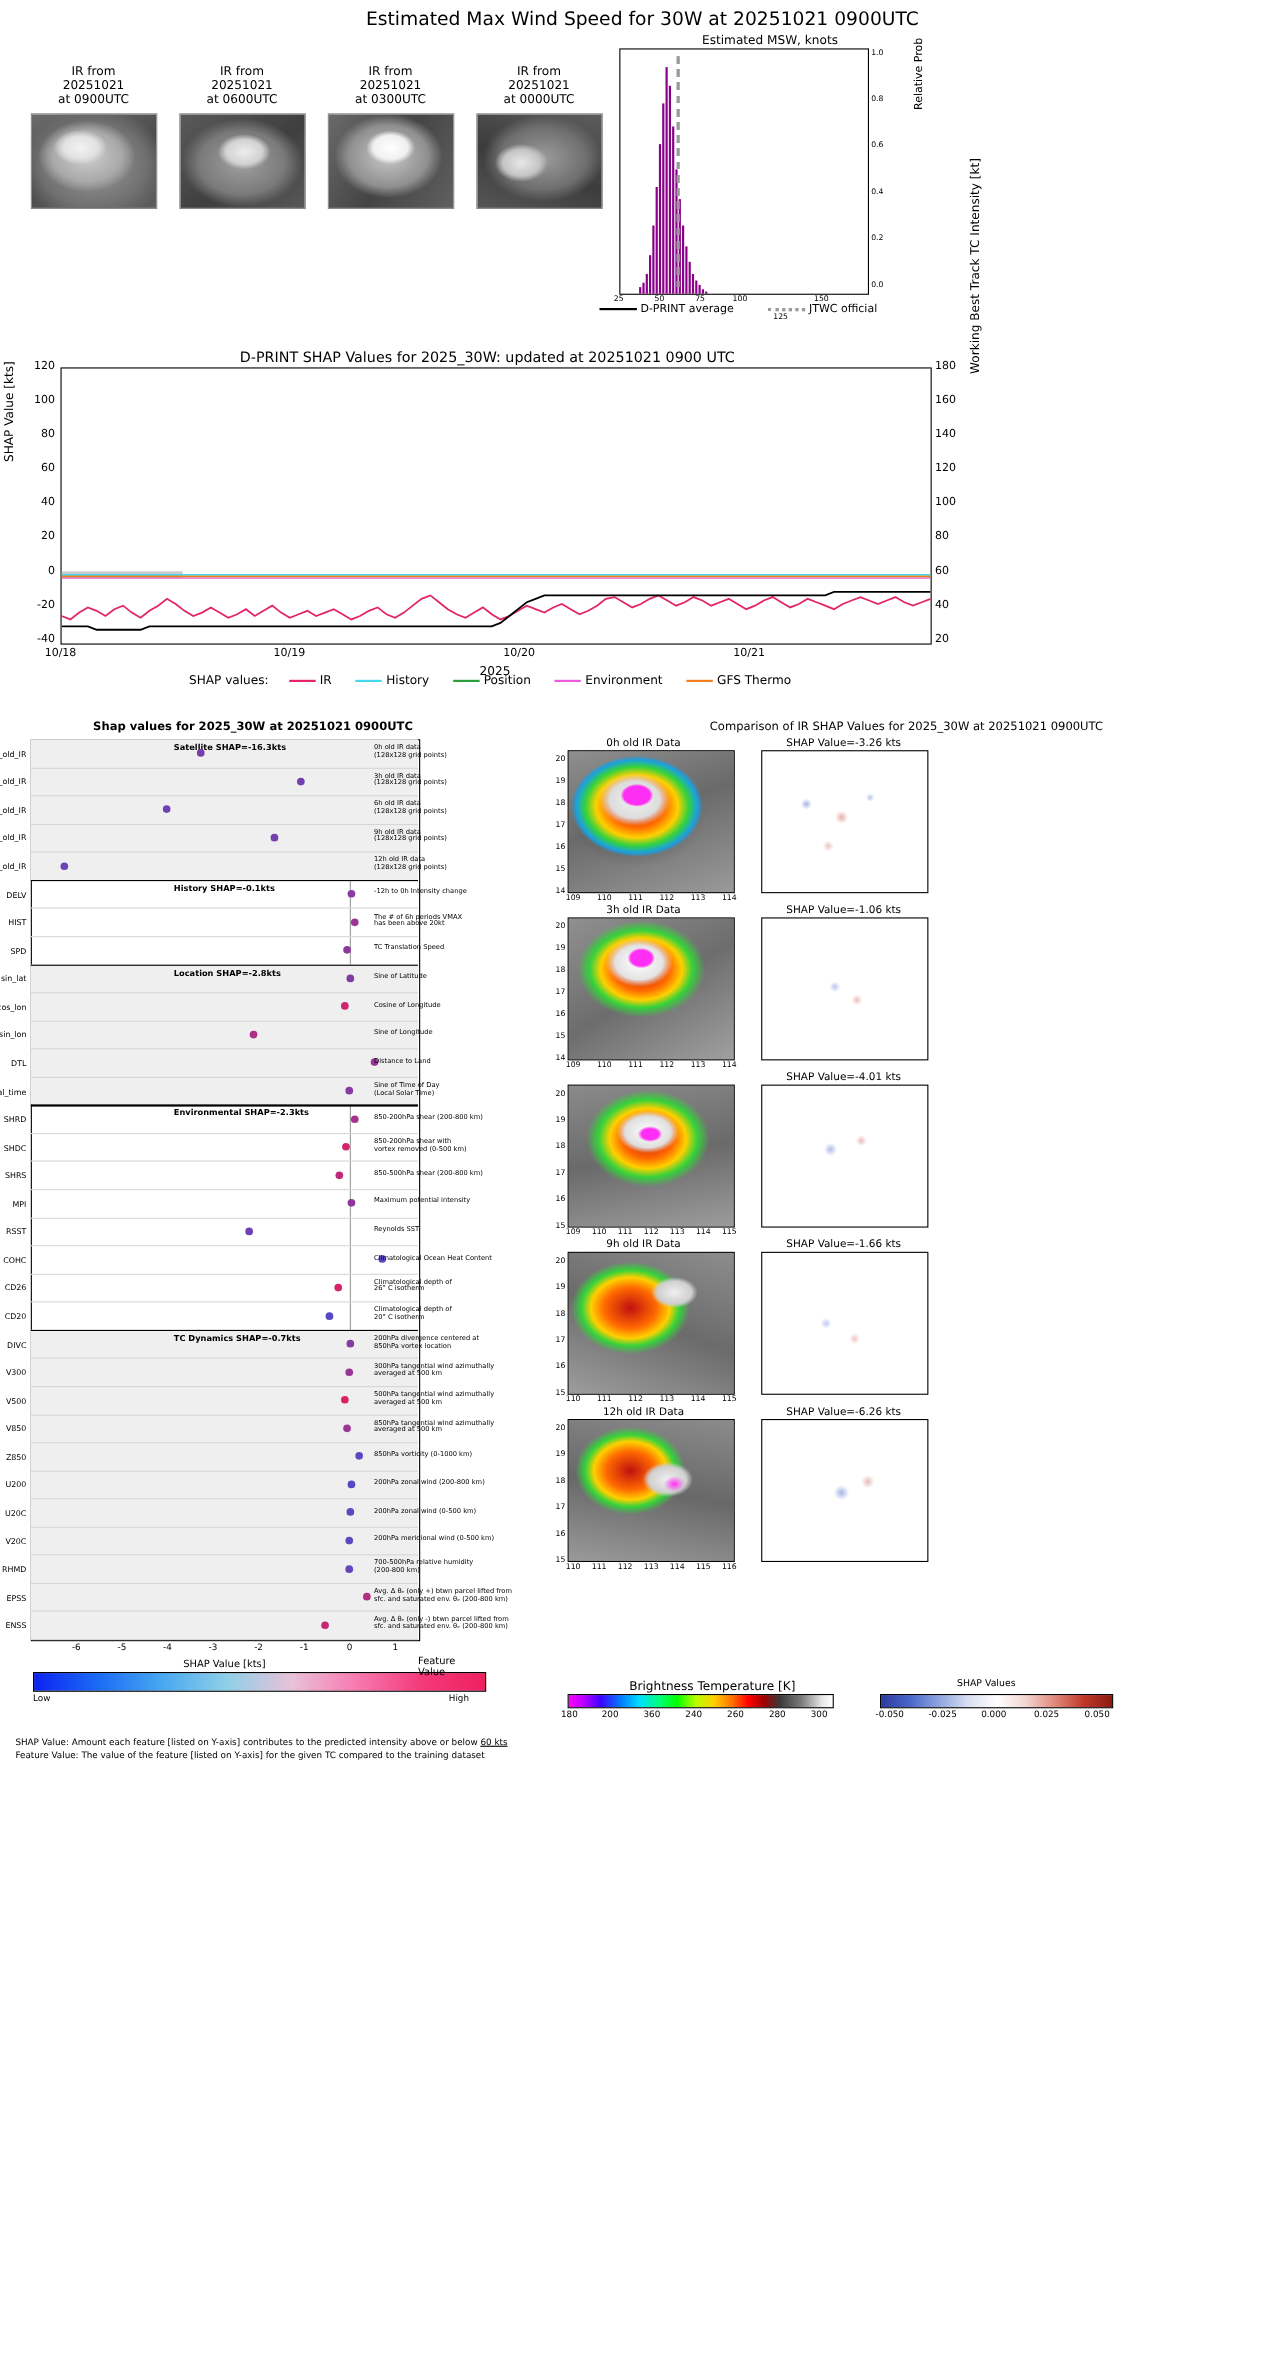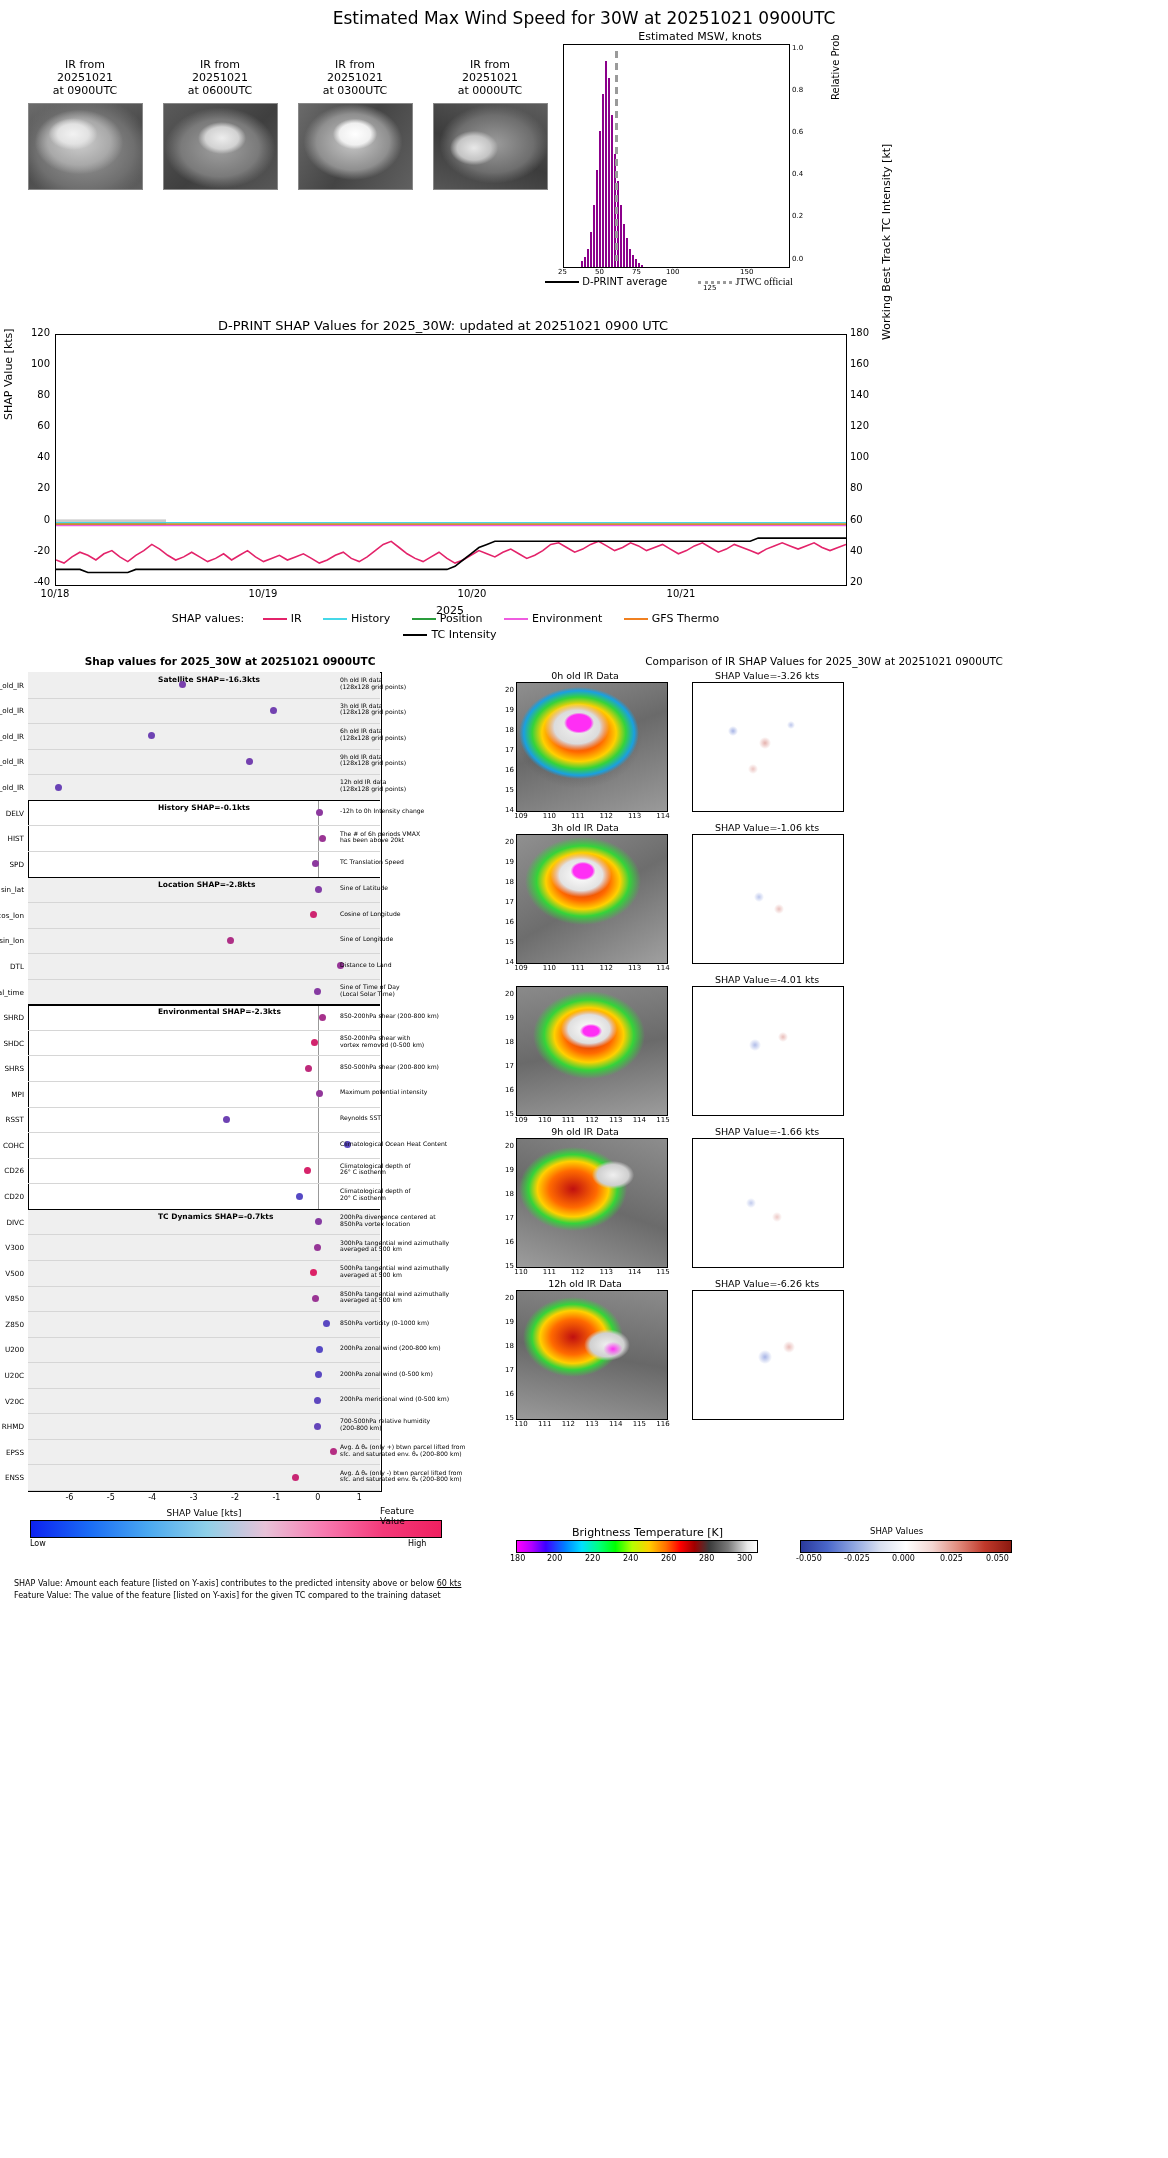--- a/index.html
+++ b/index.html
@@ -165,21 +165,21 @@
 </div>
 <div class="abs" style="left:830px;top:100px;transform:rotate(-90deg);transform-origin:left top;font-size:10px;white-space:nowrap;"><span>Relative Prob</span></div>
 
 <div id="mswLegend" class="abs">
   <span style="display:inline-block;width:150px;">
     <span style="display:inline-block;width:34px;border-top:2px solid #000;vertical-align:middle;"></span>
     <span style="font-size:10px;">D-PRINT average</span>
   </span>
   <span style="display:inline-block;">
     <span style="display:inline-block;width:34px;border-top:3px dotted #9a9a9a;vertical-align:middle;"></span>
-    <span style="font-size:10px;font-family:Liberation Serif, serif;">JTWC official</span>
+    <span style="font-size:10px;">JTWC official</span>
   </span>
 </div>
 
 <div id="tsTitle" class="abs">D-PRINT SHAP Values for 2025_30W: updated at 20251021 0900 UTC</div>
 <div id="tsBox" class="abs">
   <svg id="tsSvg" width="790" height="250" viewBox="0 0 790 250" preserveAspectRatio="none" style="display:block">
       <rect x="0" y="184.375" width="110" height="6.25" fill="#cccccc"></rect>
       <path d="M0.0 225.0 L8.0 228.1 L16.0 221.9 L23.9 217.2 L31.9 220.3 L39.9 225.0 L47.9 218.8 L55.9 215.6 L63.8 221.9 L71.8 226.6 L79.8 220.3 L87.8 215.6 L95.8 209.4 L103.7 214.1 L111.7 220.3 L119.7 225.0 L127.7 221.9 L135.7 217.2 L143.6 221.9 L151.6 226.6 L159.6 223.4 L167.6 218.8 L175.6 225.0 L183.5 220.3 L191.5 215.6 L199.5 221.9 L207.5 226.6 L215.5 223.4 L223.4 220.3 L231.4 225.0 L239.4 221.9 L247.4 218.8 L255.4 223.4 L263.3 228.1 L271.3 225.0 L279.3 220.3 L287.3 217.2 L295.3 223.4 L303.2 226.6 L311.2 221.9 L319.2 215.6 L327.2 209.4 L335.2 206.3 L343.1 212.5 L351.1 218.8 L359.1 223.4 L367.1 226.6 L375.1 221.9 L383.0 217.2 L391.0 223.4 L399.0 228.1 L407.0 225.0 L414.9 220.3 L422.9 215.6 L430.9 218.8 L438.9 221.9 L446.9 217.2 L454.8 214.1 L462.8 218.8 L470.8 223.4 L478.8 220.3 L486.8 215.6 L494.7 209.4 L502.7 207.8 L510.7 212.5 L518.7 217.2 L526.7 214.1 L534.6 209.4 L542.6 206.3 L550.6 210.9 L558.6 215.6 L566.6 212.5 L574.5 207.8 L582.5 210.9 L590.5 215.6 L598.5 212.5 L606.5 209.4 L614.4 214.1 L622.4 218.8 L630.4 215.6 L638.4 210.9 L646.4 207.8 L654.3 212.5 L662.3 217.2 L670.3 214.1 L678.3 209.4 L686.3 212.5 L694.2 215.6 L702.2 218.8 L710.2 214.1 L718.2 210.9 L726.2 207.8 L734.1 210.9 L742.1 214.1 L750.1 210.9 L758.1 207.8 L766.1 212.5 L774.0 215.6 L782.0 212.5 L790.0 209.4 " fill="none" stroke="#e3236a" stroke-width="1.6"></path>
       <path d="M0.0 187.5 L87.8 187.5 L175.6 187.5 L263.3 187.5 L351.1 187.5 L438.9 187.5 L526.7 187.5 L614.4 187.5 L702.2 187.5 L790.0 187.5 " fill="none" stroke="#45d8e8" stroke-width="1.2"></path>
       <path d="M0.0 189.1 L87.8 189.1 L175.6 189.1 L263.3 189.1 L351.1 189.1 L438.9 189.1 L526.7 189.1 L614.4 189.1 L702.2 189.1 L790.0 189.1 " fill="none" stroke="#2a9d3c" stroke-width="1.2"></path>
@@ -221,23 +221,20 @@
 <div id="xlab" class="abs" style="top:604px;">2025</div>
 
 <div id="tsLegend" class="abs">
   <div>
     <span style="font-size:11px;margin-right:6px;">SHAP values:</span>
     <span class="lgitem"><span class="lgline" style="border-top-color:#e3236a;"></span><span>IR</span></span>
     <span class="lgitem"><span class="lgline" style="border-top-color:#45d8e8;"></span><span>History</span></span>
     <span class="lgitem"><span class="lgline" style="border-top-color:#2a9d3c;"></span><span>Position</span></span>
     <span class="lgitem"><span class="lgline" style="border-top-color:#ef5ce0;"></span><span>Environment</span></span>
     <span class="lgitem"><span class="lgline" style="border-top-color:#f08020;"></span><span>GFS Thermo</span></span>
-  </div>
-  <div style="margin-top:3px;">
-    <span class="lgitem"><span class="lgline" style="border-top-color:#000;"></span><span>TC Intensity</span></span>
   </div>
 </div>
 
 <div id="spTitle" class="abs">Shap values for 2025_30W at 20251021 0900UTC</div>
 <div id="spBox" class="abs"></div>
 <div id="spOverlay" class="abs" style="left:0;top:0;width:1168px;height:2158px;pointer-events:none;">
     <div class="abs" style="left: 317.882px; top: 672px; width: 1px; height: 818px; background: rgb(153, 153, 153);"></div>
     <div class="abs" style="left: 61.4118px; top: 1493px; width: 16px; text-align: center; font-size: 8px;">-6</div>
     <div class="abs" style="left: 102.824px; top: 1493px; width: 16px; text-align: center; font-size: 8px;">-5</div>
     <div class="abs" style="left: 144.235px; top: 1493px; width: 16px; text-align: center; font-size: 8px;">-4</div>
@@ -545,21 +542,21 @@
     <span class="cblab abs" style="left:378px;top:1px;">High</span>
   </div>
 </div>
 
 <div id="cbBrtWrap" class="abs">
   <div class="abs" style="left:56px;top:-14px;font-size:11px;">Brightness Temperature [K]</div>
   <div id="cbBrt"></div>
   <div style="position:relative;height:12px;">
     <span class="cblab abs" style="left:-6px;top:1px;">180</span>
     <span class="cblab abs" style="left:31px;top:1px;">200</span>
-    <span class="cblab abs" style="left:69px;top:1px;">220</span>
+    <span class="cblab abs" style="left:69px;top:1px;">360</span>
     <span class="cblab abs" style="left:107px;top:1px;">240</span>
     <span class="cblab abs" style="left:145px;top:1px;">260</span>
     <span class="cblab abs" style="left:183px;top:1px;">280</span>
     <span class="cblab abs" style="left:221px;top:1px;">300</span>
   </div>
 </div>
 
 <div id="cbShapWrap" class="abs">
   <div class="abs" style="left:70px;top:-14px;font-size:8.5px;">SHAP Values</div>
   <div id="cbShap"></div>

